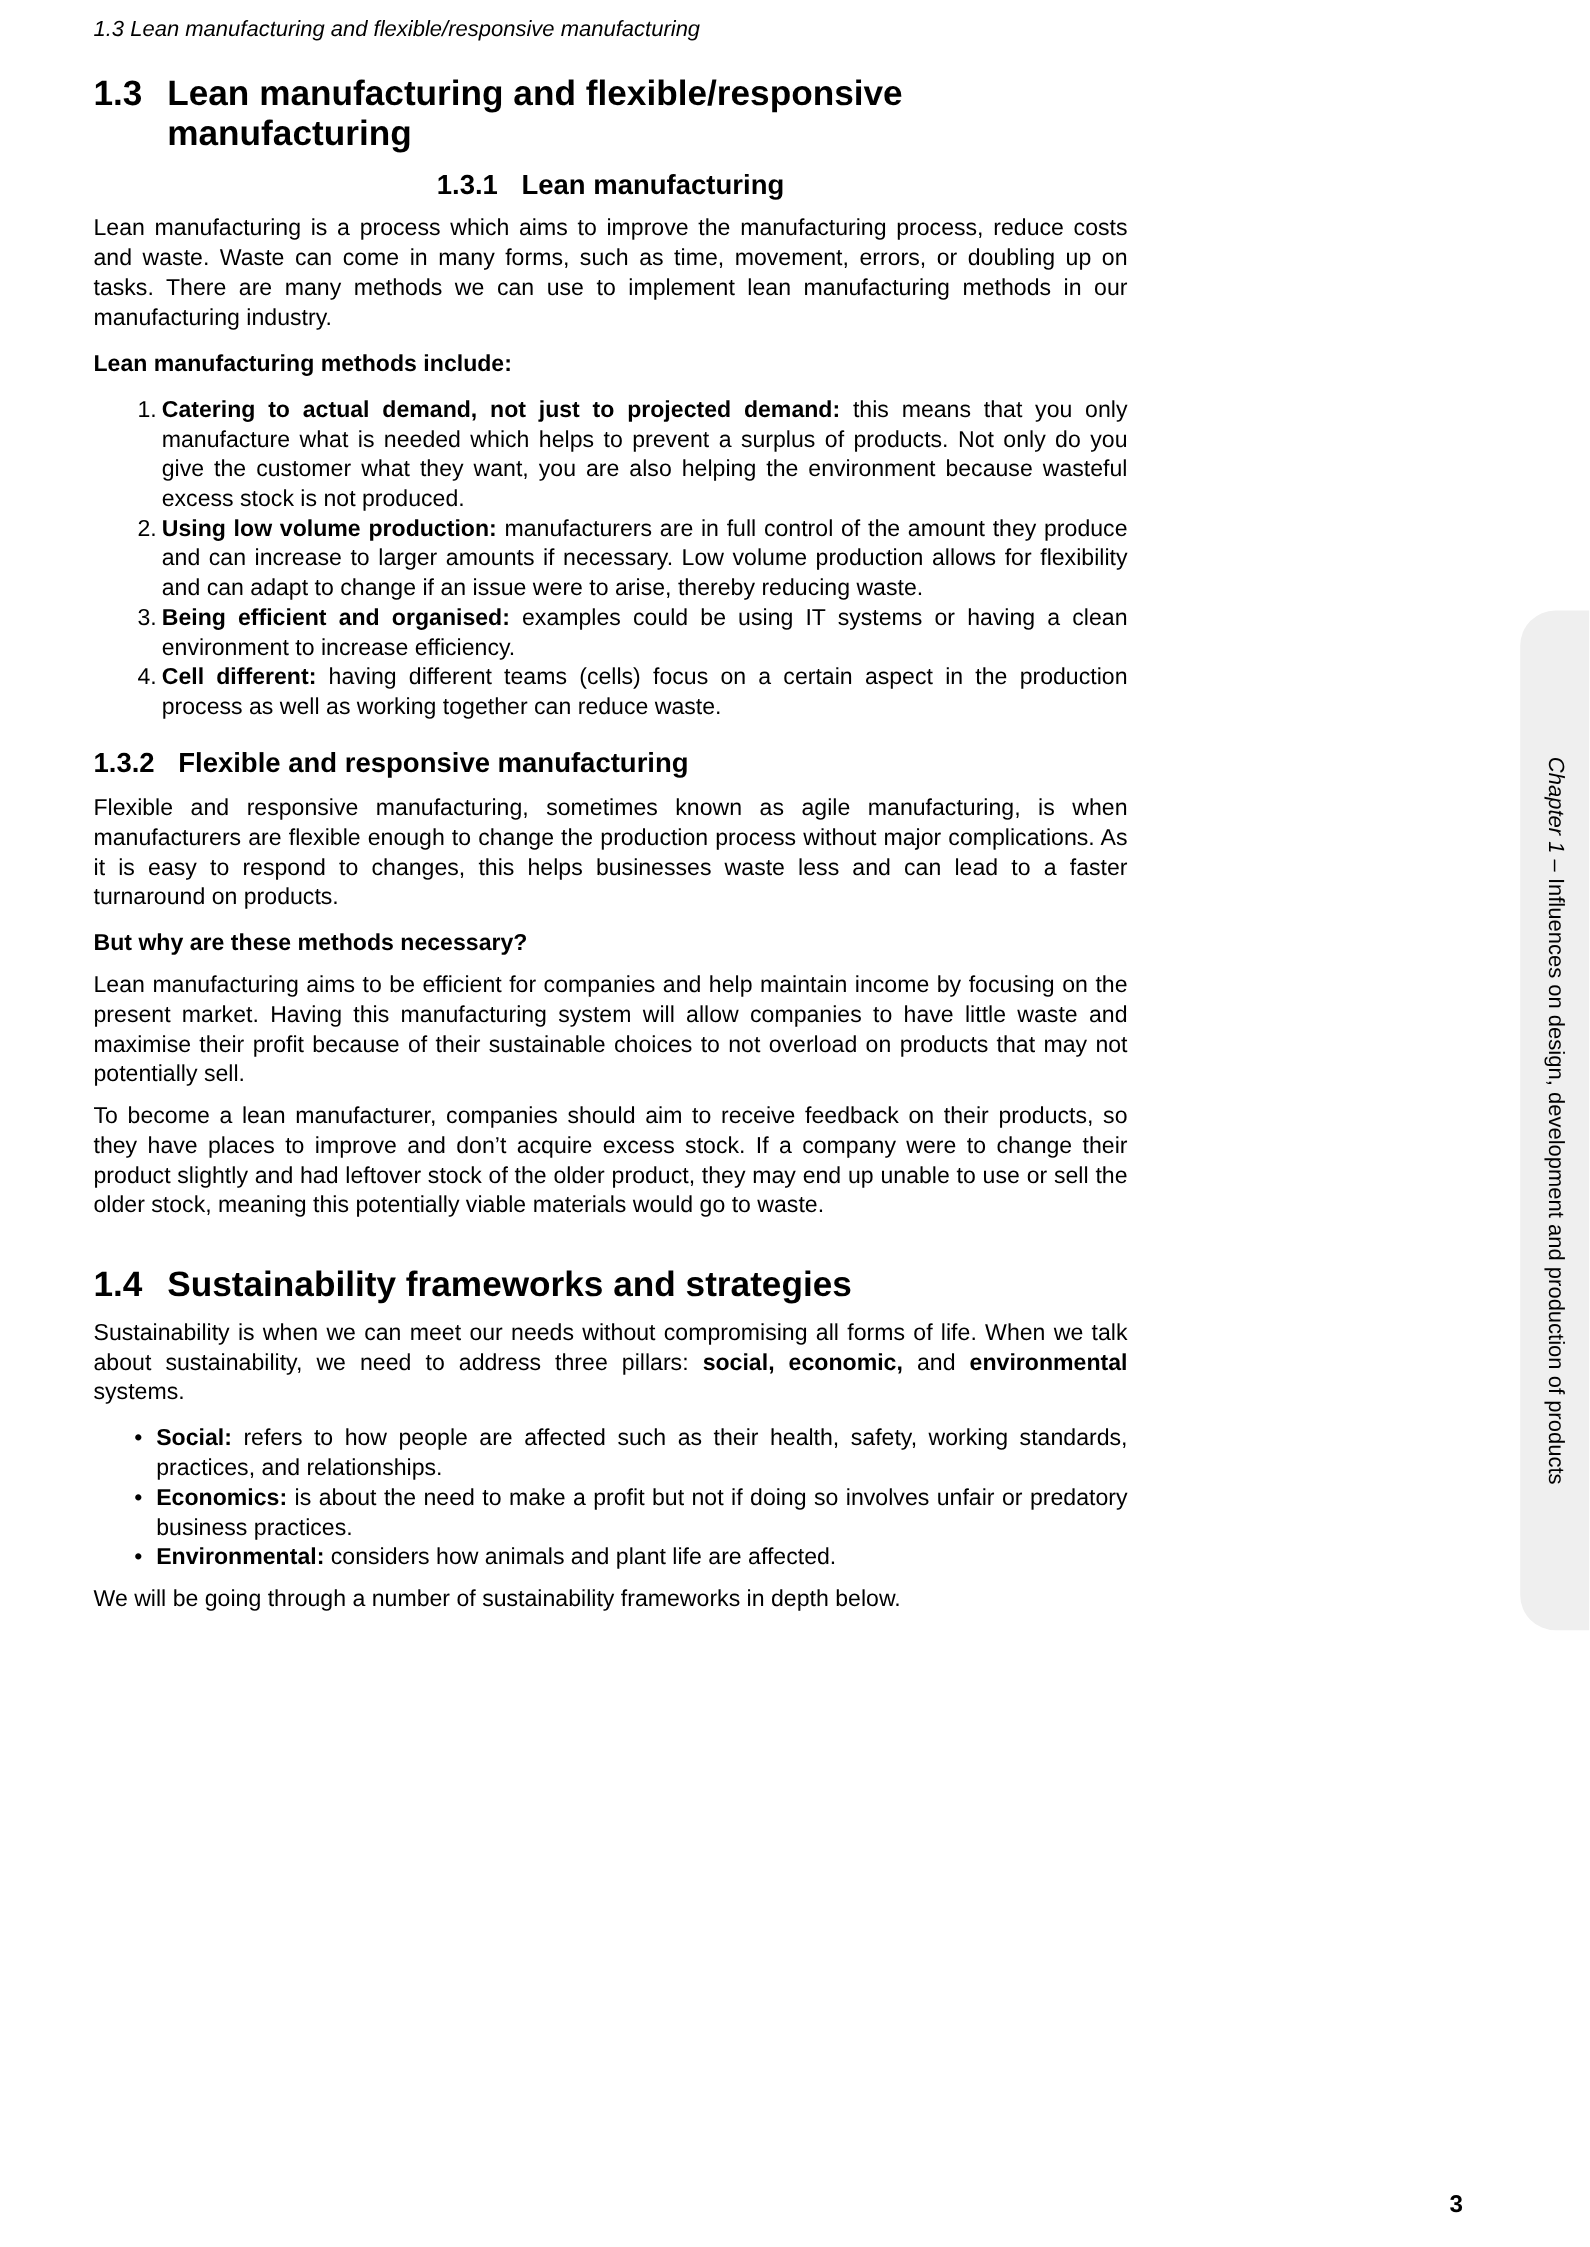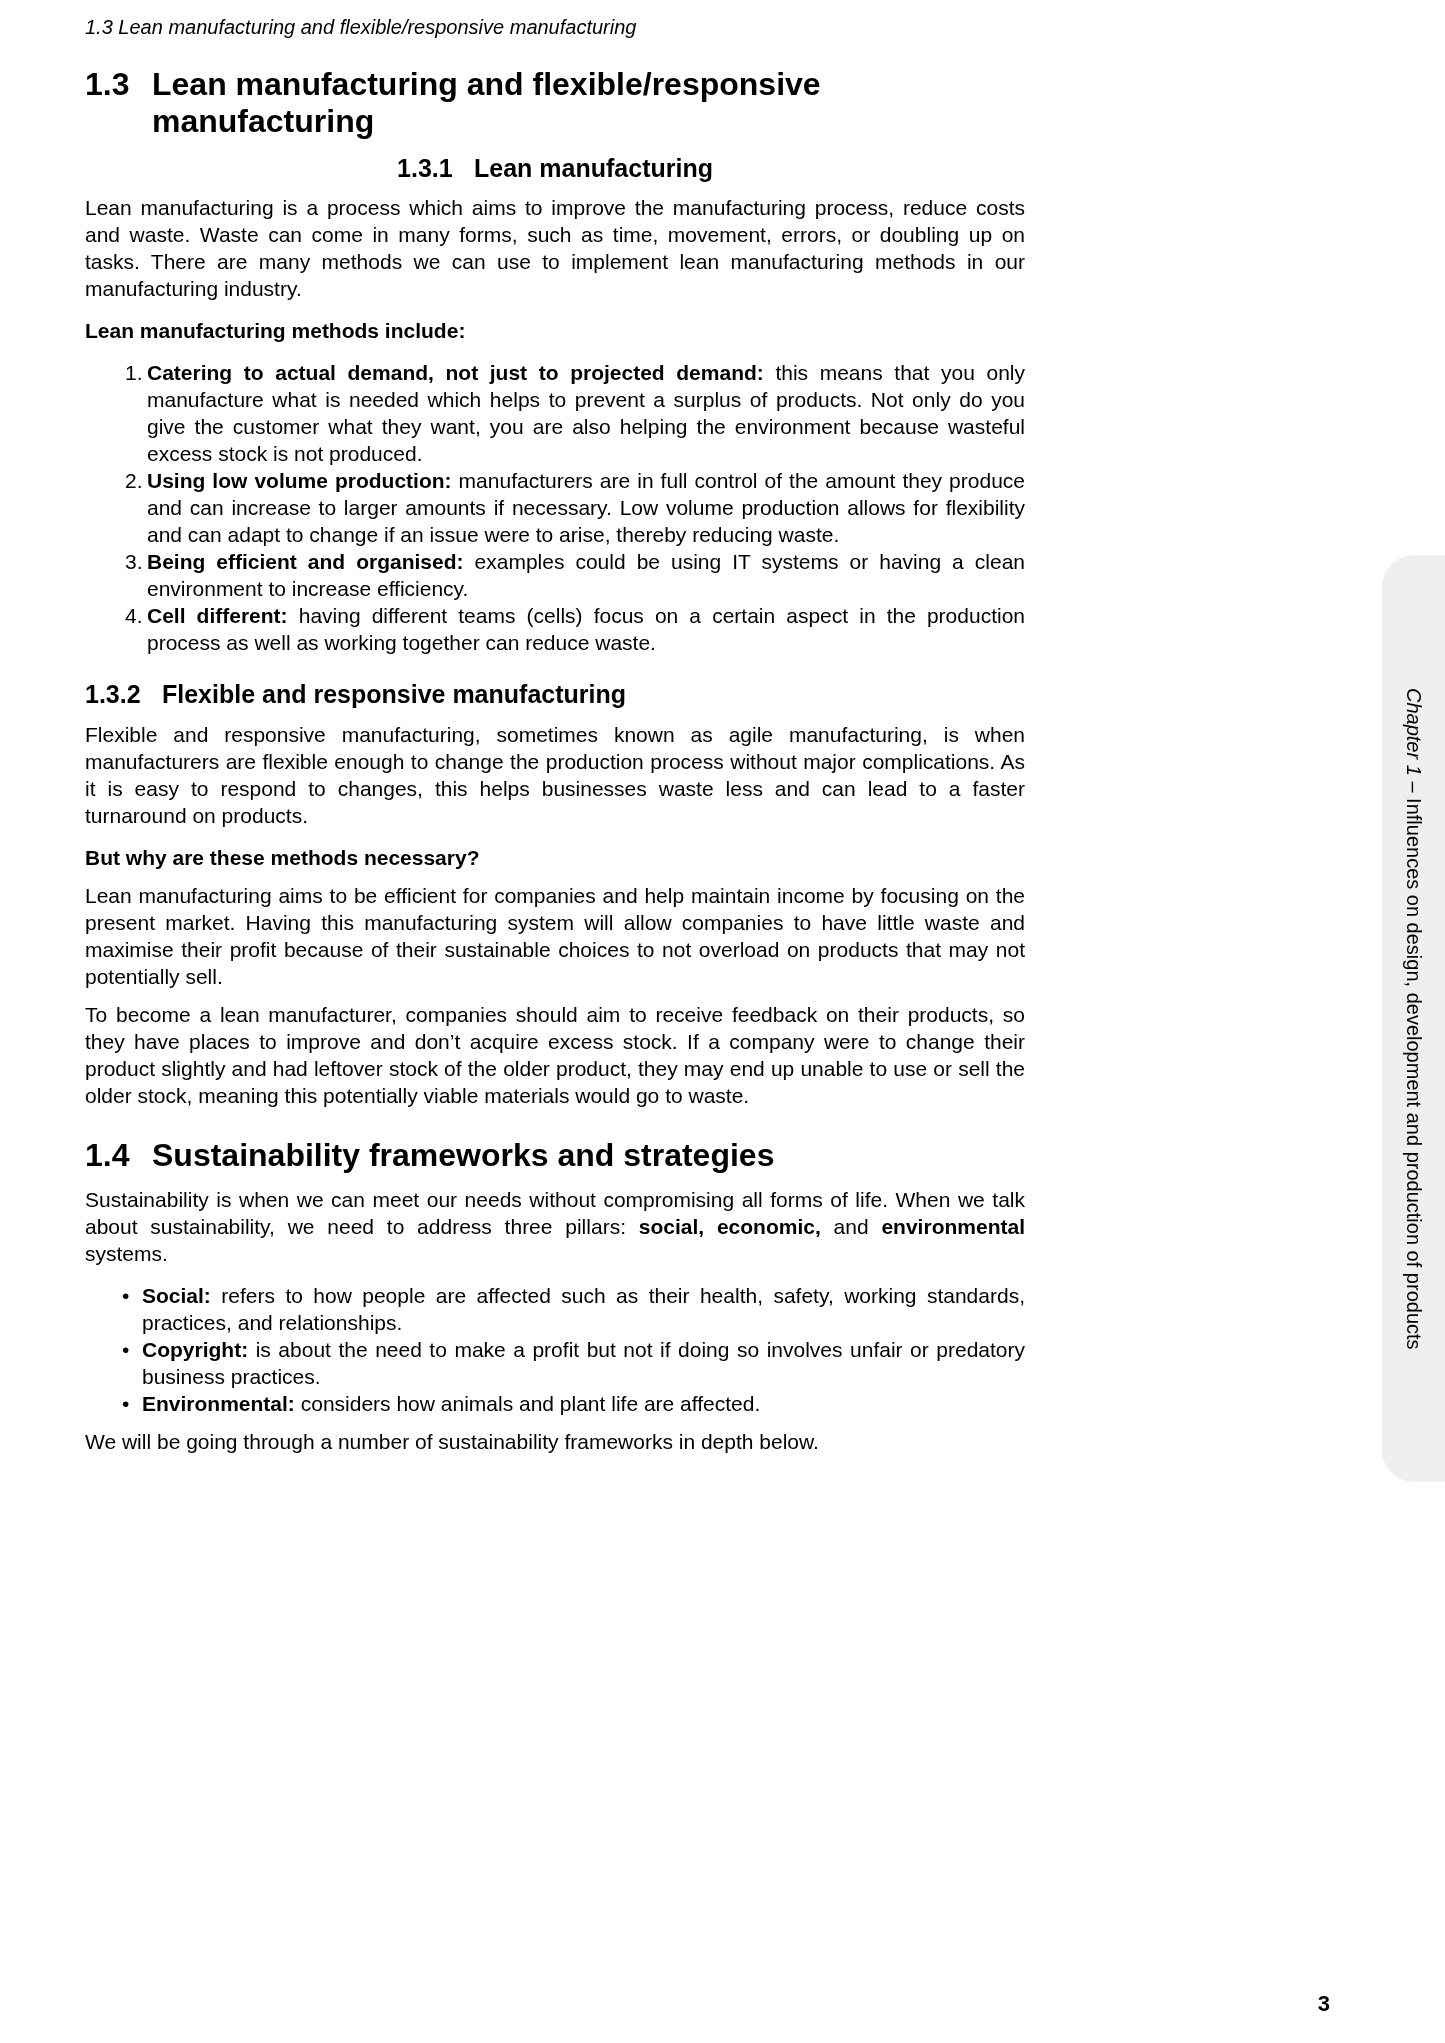--- a/index.html
+++ b/index.html
@@ -165,35 +165,35 @@
     </h2>
 
     <p class="body">Flexible and responsive manufacturing, sometimes known as agile manufacturing, is when manufacturers are flexible enough to change the production process without major complications. As it is easy to respond to changes, this helps businesses waste less and can lead to a faster turnaround on products.</p>
 
     <p class="bold-line">But why are these methods necessary?</p>
 
     <p class="body">Lean manufacturing aims to be efficient for companies and help maintain income by focusing on the present market. Having this manufacturing system will allow companies to have little waste and maximise their profit because of their sustainable choices to not overload on products that may not potentially sell.</p>
 
     <p class="body">To become a lean manufacturer, companies should aim to receive feedback on their products, so they have places to improve and don’t acquire excess stock. If a company were to change their product slightly and had leftover stock of the older product, they may end up unable to use or sell the older stock, meaning this potentially viable materials would go to waste.</p>
 
-    <h1 class="sec" style="margin-top:28px;">
+    <h1 class="sec" style="margin-top:40px;">
       <span class="num">1.4</span>
       <span class="ttl">Sustainability frameworks and strategies</span>
     </h1>
 
     <p class="body"><span>Sustainability is when we can meet our needs without compromising all forms of life. When we talk about sustainability, we need to address three pillars: </span><span class="lead">social, economic,</span><span> and </span><span class="lead">environmental</span><span> systems.</span></p>
 
     <div class="list">
       <div class="list-item bullet">
         <span class="marker">•</span>
         <span class="item-text"><span class="lead">Social: </span><span>refers to how people are affected such as their health, safety, working standards, practices, and relationships.</span></span>
       </div>
       <div class="list-item bullet">
         <span class="marker">•</span>
-        <span class="item-text"><span class="lead">Copyright: </span><span>is about the need to make a profit but not if doing so involves unfair or predatory business practices.</span></span>
+        <span class="item-text"><span class="lead">Economics: </span><span>is about the need to make a profit but not if doing so involves unfair or predatory business practices.</span></span>
       </div>
       <div class="list-item bullet">
         <span class="marker">•</span>
         <span class="item-text"><span class="lead">Environmental: </span><span>considers how animals and plant life are affected.</span></span>
       </div>
     </div>
 
     <p class="body">We will be going through a number of sustainability frameworks in depth below.</p>
 
   </main>

